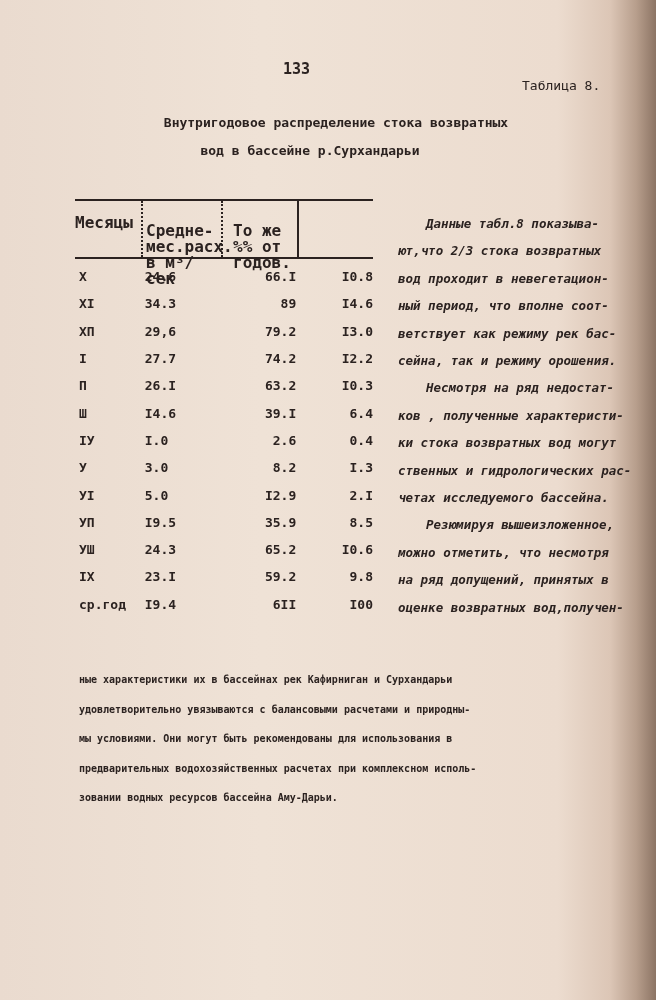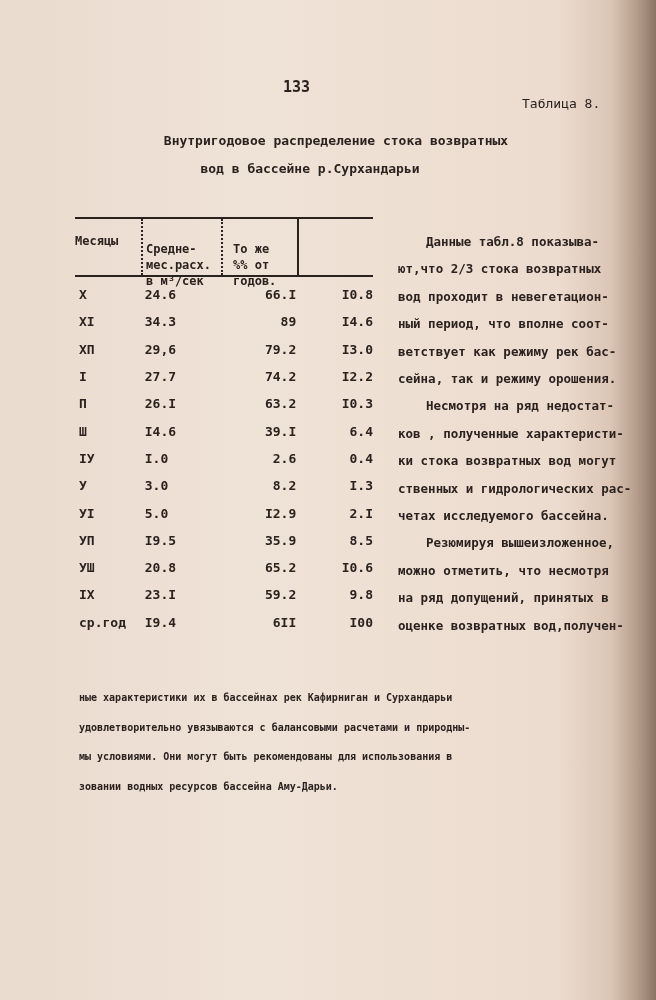--- a/index.html
+++ b/index.html
@@ -2,46 +2,46 @@
 <html><head>
 <meta charset="utf-8">
 <style>
   html, body { margin: 0; padding: 0; }
   body {
     width: 656px; height: 1000px; position: relative; overflow: hidden;
     background: linear-gradient(90deg, #eadbcf 0%, #efe2d6 40%, #ecdccf 85%, #dcc6b6 93%, #b79e8c 97%, #8c7464 100%);
     font-family: "DejaVu Sans Mono", "Liberation Mono", monospace;
     color: #2b2220;
   }
-  .abs { position: absolute; margin-top: 18px; }
+  .abs { position: absolute; }
   .pagenum { left: 283px; top: 60px; font-size: 15px; font-weight: bold; }
   .tablelabel { left: 522px; top: 78px; font-size: 13px; }
   .title { left: 0; width: 656px; text-align: center; font-size: 13px; font-weight: bold; }
   .t1 { top: 115px; left: 8px; }
   .t2 { top: 143px; left: -18px; }
 
   .tbl { left: 75px; top: 199px; width: 298px; }
   .tbl .rule-top { border-top: 2px solid #2b2220; height: 0; }
   .tbl .rule-bot { border-top: 2px solid #2b2220; height: 0; }
-  .thead { display: flex; height: 56px; font-size: 12px; line-height: 16px; font-weight: bold; }
+  .thead { display: flex; height: 56px; font-size: 16px; line-height: 16px; font-weight: bold; }
   .thead > div { padding-top: 22px; box-sizing: border-box; }
   .h0 { width: 66px; padding-top: 14px !important; }
   .h1 { width: 80px; border-left: 2px dotted #2b2220; padding-left: 3px; }
   .h2 { width: 70px; border-left: 2px dotted #2b2220; padding-left: 3px; }
   .h3 { width: 78px; border-left: 2px dotted #2b2220; border-right: 2px solid #2b2220; padding-left: 10px; }
   .rows { margin-top: 4px; }
   .row { display: flex; height: 27.3px; align-items: center; font-size: 13px; font-weight: bold; }
   .c0 { width: 70px; padding-left: 4px; box-sizing: border-box; }
   .c1 { width: 64px; text-align: left; }
   .c2 { width: 88px; text-align: right; }
   .c3 { width: 77px; text-align: right; }
 
   .rcol { left: 398px; top: 210px; width: 240px; font-size: 12.5px; line-height: 27.4px; font-weight: bold; }
   .rcol p { margin: 0; }
-  .rcol .line { white-space: nowrap; display: block; }
+  .rcol .line { white-space: nowrap; display: block; font-style: italic; }
   .indent { padding-left: 28px; }
 
   .full { left: 79px; top: 665px; width: 560px; font-size: 10px; line-height: 29.5px; font-weight: bold; }
   .full .line { white-space: nowrap; display: block; }
 </style>
 </head>
 <body>
 
 <div class="abs pagenum">133</div>
 <div class="abs tablelabel">Таблица 8.</div>
@@ -122,21 +122,21 @@
         <span class="c3">2.I</span>
       </div>
     <div class="row">
         <span class="c0">УП</span>
         <span class="c1">I9.5</span>
         <span class="c2">35.9</span>
         <span class="c3">8.5</span>
       </div>
     <div class="row">
         <span class="c0">УШ</span>
-        <span class="c1">20.8</span>
+        <span class="c1">24.3</span>
         <span class="c2">65.2</span>
         <span class="c3">I0.6</span>
       </div>
     <div class="row">
         <span class="c0">IX</span>
         <span class="c1">23.I</span>
         <span class="c2">59.2</span>
         <span class="c3">9.8</span>
       </div>
     <div class="row">
@@ -169,14 +169,15 @@
     <span class="line">можно отметить, что несмотря</span>
     <span class="line">на ряд допущений, принятых в</span>
     <span class="line">оценке возвратных вод,получен-</span>
   </p>
 </div>
 
 <div class="abs full">
   <span class="line">ные характеристики их в бассейнах рек Кафирниган и Сурхандарьи</span>
   <span class="line">удовлетворительно увязываются с балансовыми расчетами и природны-</span>
   <span class="line">мы условиями. Они могут быть рекомендованы для использования в</span>
+  <span class="line">предварительных водохозяйственных расчетах при комплексном исполь-</span>
   <span class="line">зовании водных ресурсов бассейна  Аму-Дарьи.</span>
 </div>
 
 </body></html>

